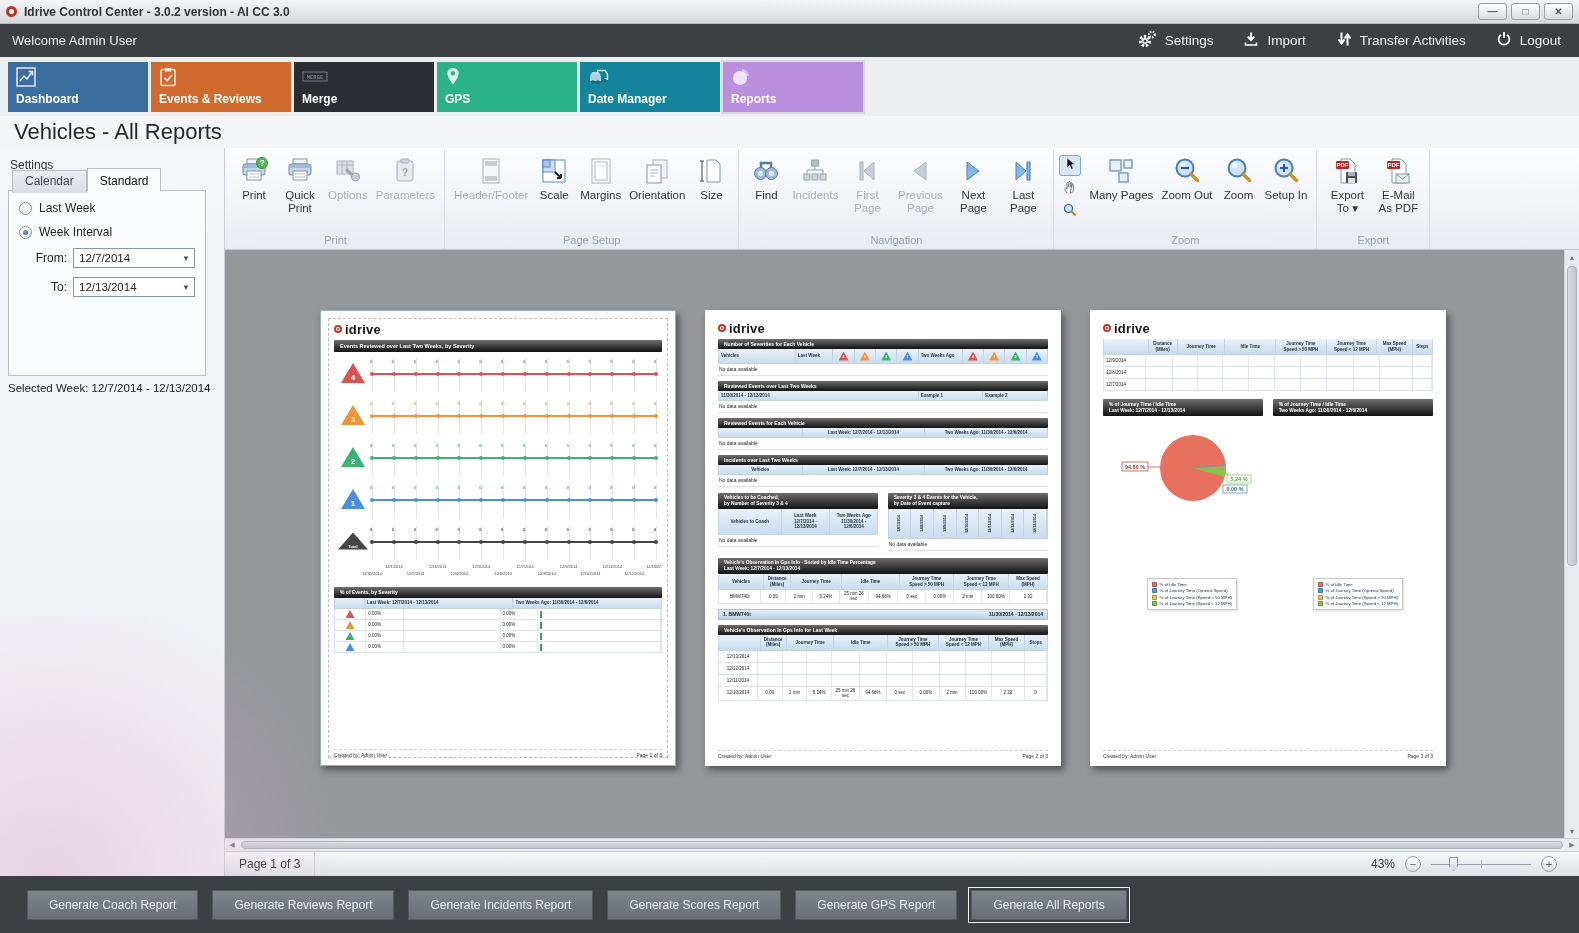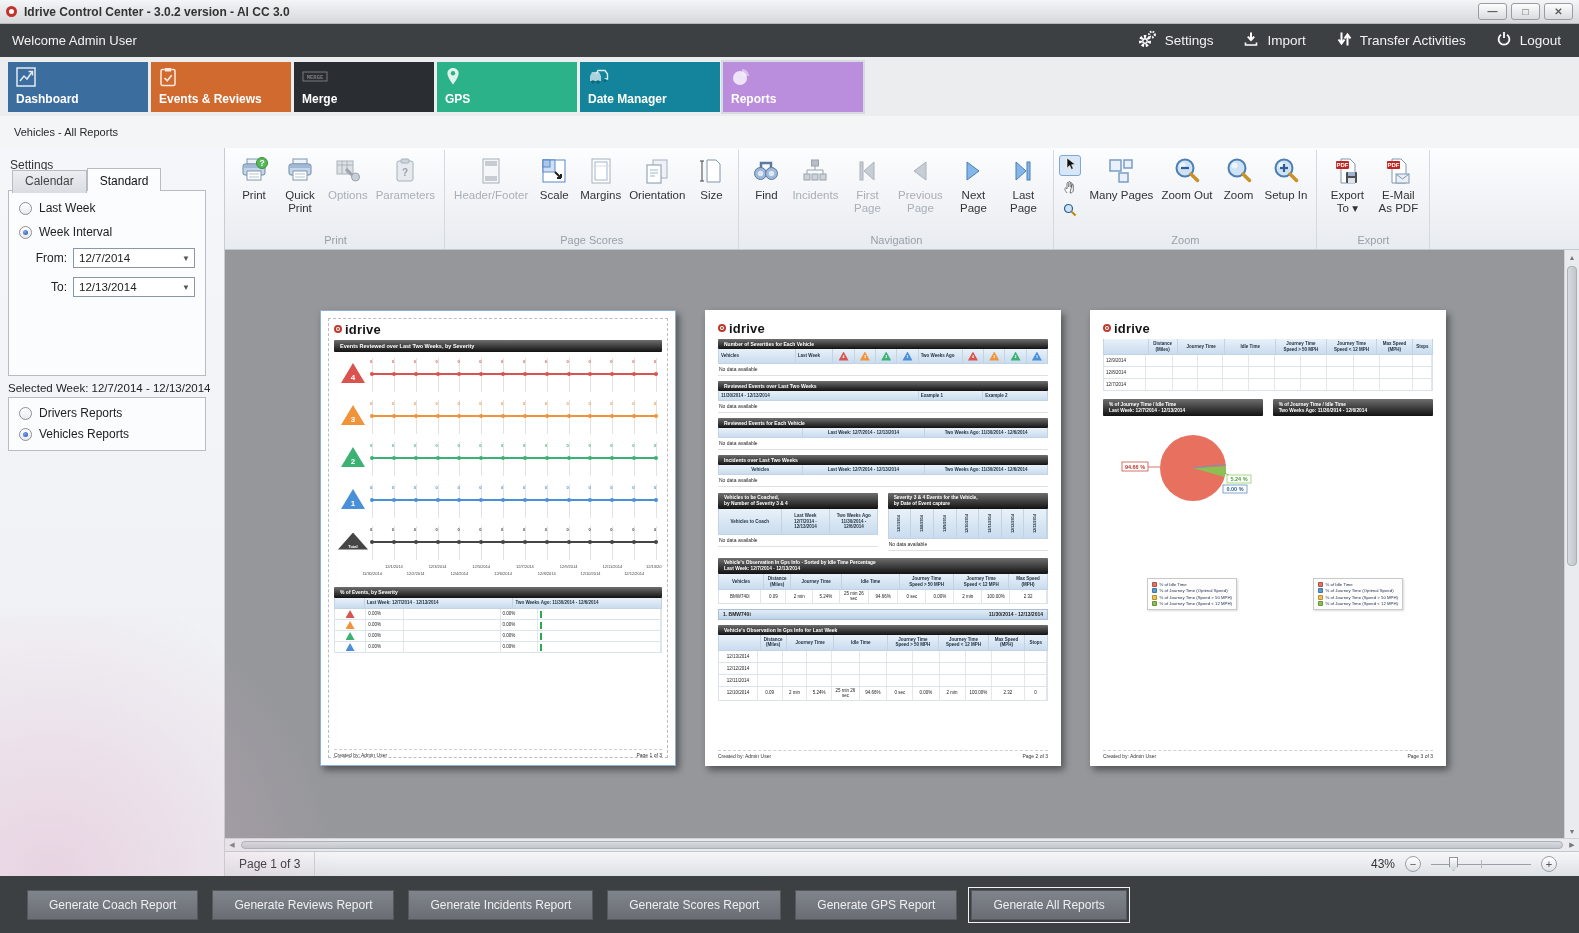--- a/index.html
+++ b/index.html
@@ -23,21 +23,21 @@
 
   
   .tabstrip{height:59px;background:#ebedef;display:flex;align-items:center;padding:0 8px;gap:3px}
   .tab{width:140px;height:50px;position:relative;color:#fff;cursor:pointer;flex:none}
   .tab .tico{position:absolute;top:5px;left:8px;opacity:.85}
   .tab .tlbl{position:absolute;left:8px;bottom:6px;font-weight:bold;font-size:12px;white-space:nowrap}
   .tab-dashboard{background:#3c6d9f}.tab-events{background:#d06a2e}.tab-merge{background:#2a2d32}
   .tab-gps{background:#2cb289}.tab-fleet{background:#13849c}.tab-reports{background:#bb8ddd}
   .tab.selected{outline:2px solid #d7dade}
 
-  .pagetitle{height:32px;display:flex;align-items:center;padding-left:14px;font-size:11px;color:#26282a;background:#f4f5f7}
+  .pagetitle{height:32px;display:flex;align-items:center;padding-left:14px;font-size:22px;color:#26282a;background:#f4f5f7}
 
   .content{position:absolute;top:148px;left:0;right:0;bottom:57px;display:flex}
 
   
   .sidebar{width:225px;background:linear-gradient(#f5f6f9,#edeff3);border-right:1px solid #c9ccd2;position:relative;font-size:12px;color:#222}
   .sb-title{position:absolute;top:10px;left:10px;font-size:12px;color:#333}
   .groupbox{position:absolute;left:8px;right:18px;border:1px solid #b7bcc4;background:#fbfcfd}
   .gb1{top:42px;height:186px}
   .gb2{top:249px;height:54px}
   .sbtabs{position:absolute;top:-21px;left:3px;display:flex}
@@ -261,30 +261,20 @@
         <span class="date-lbl">To:</span>
         <div class="combo">
           <span>12/13/2014</span>
           <span class="car">▼</span>
         </div>
       </div>
     </div>
 
     <div class="sel-week">Selected Week: 12/7/2014 - 12/13/2014</div>
 
-    <div class="groupbox gb2">
-      <div class="radio-row" style="margin-top:8px">
-        <span class="radio"></span>
-        <span>Drivers Reports</span>
-      </div>
-      <div class="radio-row" style="margin-top:7px">
-        <span class="radio on"></span>
-        <span>Vehicles Reports</span>
-      </div>
-    </div>
   </div>
 
   <div class="main">
     <div class="toolbar">
         <div class="tgroup">
           <div class="tbtn">
             <span class="ticon">
               <svg width="30" height="30" viewBox="0 0 30 30">
                 <rect x="8" y="3" width="14" height="5" fill="#eef3f8" stroke="#8096ad"></rect>
                 <rect x="4" y="8" width="22" height="11" rx="2" fill="#c3d6ea" stroke="#7089a6"></rect>
@@ -384,21 +374,21 @@
             <span class="ticon">
               <svg width="30" height="30" viewBox="0 0 30 30">
                 <path d="M11 4 h9 l4 4 v18 h-13 z" fill="#fff" stroke="#8096ad"></path>
                 <line x1="6" y1="5" x2="6" y2="25" stroke="#444"></line>
                 <line x1="4" y1="5" x2="8" y2="5" stroke="#444"></line>
                 <line x1="4" y1="25" x2="8" y2="25" stroke="#444"></line>
               </svg>
             </span>
             <span class="tlabel">Size</span>
           </div>
-          <div class="caption">Page Scores</div>
+          <div class="caption">Page Setup</div>
         </div>
         <div class="tgroup">
           <div class="tbtn">
             <span class="ticon">
               <svg width="30" height="30" viewBox="0 0 30 30">
                 <path d="M10 13 v-6 h10 v6" fill="none" stroke="#5c7ba0" stroke-width="2.5"></path>
                 <circle cx="9.5" cy="17.5" r="6" fill="#9db8d8" stroke="#5c7ba0"></circle>
                 <circle cx="20.5" cy="17.5" r="6" fill="#9db8d8" stroke="#5c7ba0"></circle>
                 <circle cx="9.5" cy="17.5" r="2.8" fill="#dce8f5"></circle>
                 <circle cx="20.5" cy="17.5" r="2.8" fill="#dce8f5"></circle>

